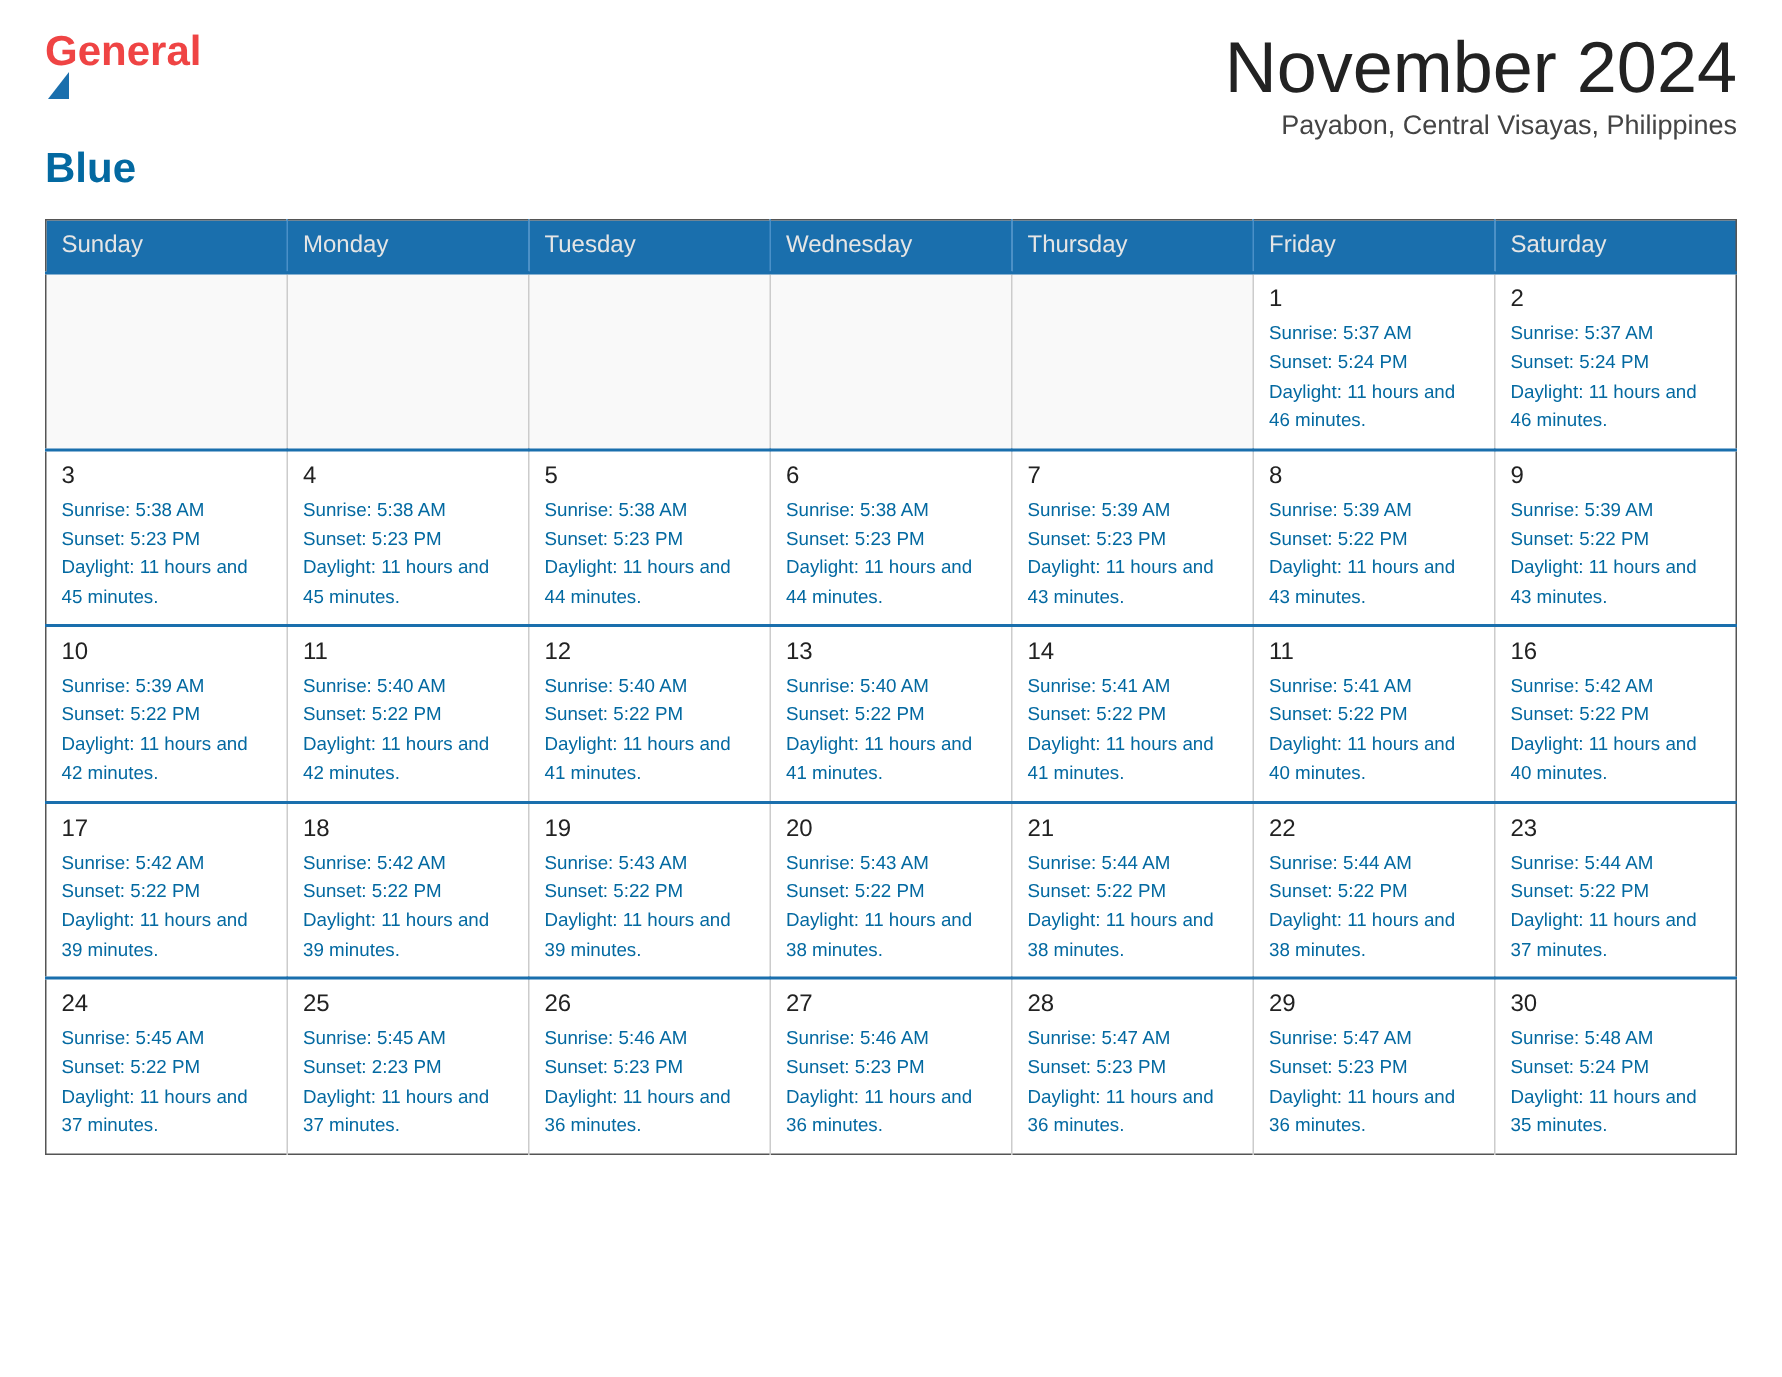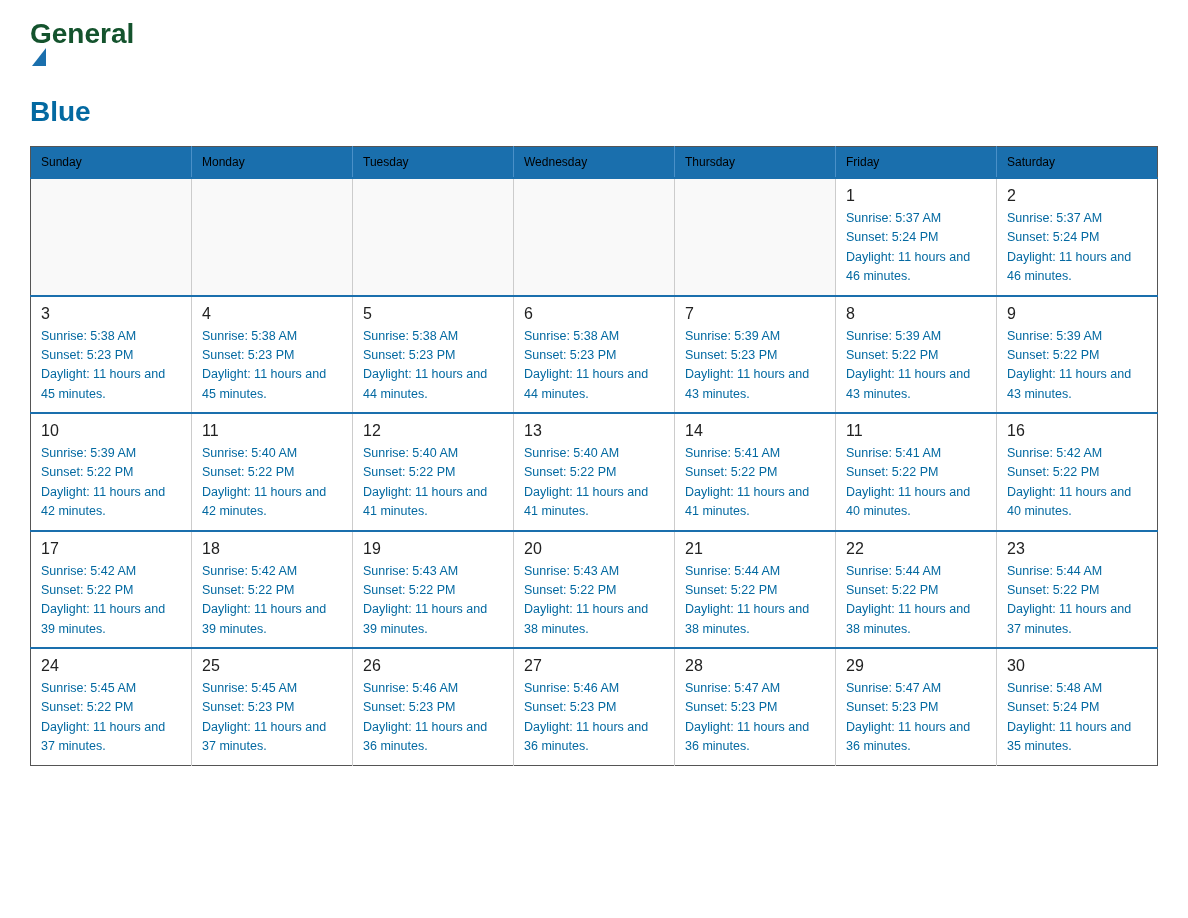--- a/index.html
+++ b/index.html
@@ -16,21 +16,21 @@
       margin-bottom: 20px;
     }
     .logo {
       display: flex;
       align-items: flex-end;
       font-size: 28px;
       font-weight: bold;
       color: #333;
       line-height: 1;
     }
-    .logo-general { color: #14532d; }
+    .logo-general { color: #ef4444; }
     .logo-blue { color: #0369a1; }
     .logo-triangle {
       width: 0; height: 0;
       border-left: 14px solid transparent;
       border-bottom: 18px solid #1a6fad;
       margin-left: 2px;
       margin-bottom: 4px;
     }
     .title-block {
       text-align: right;
@@ -47,24 +47,24 @@
     }
     table {
       width: 100%;
       border-collapse: collapse;
       border: 1px solid #555;
     }
     thead tr {
       background-color: #1a6fad;
     }
     thead th {
-      color: #000000;
+      color: #e5e5e5;
       padding: 8px 10px;
       text-align: left;
-      font-size: 12px;
+      font-size: 16px;
       font-weight: normal;
       border-right: 1px solid #4a90c8;
     }
     thead th:last-child { border-right: none; }
     tbody tr {
       border-top: 2px solid #1a6fad;
     }
     tbody td {
       vertical-align: top;
       padding: 8px 10px;
@@ -91,20 +91,24 @@
   </style>
 </head>
 <body>
 
 <div class="header">
   <div class="logo">
     <div>
       <span class="logo-general">General</span><div class="logo-triangle"></div>
       <br><span class="logo-blue">Blue</span>
     </div>
+  </div>
+  <div class="title-block">
+    <h1>November 2024</h1>
+    <div class="subtitle">Payabon, Central Visayas, Philippines</div>
   </div>
 </div>
 
 <table>
   <thead>
     <tr>
     <th>Sunday</th>
         <th>Monday</th>
         <th>Tuesday</th>
         <th>Wednesday</th>
@@ -268,21 +272,21 @@
       <tr>
         <td>
           <span class="day-num">24</span>
           <div class="day-info">Sunrise: 5:45 AM
 Sunset: 5:22 PM
 Daylight: 11 hours and 37 minutes.</div>
         </td>
         <td>
           <span class="day-num">25</span>
           <div class="day-info">Sunrise: 5:45 AM
-Sunset: 5:23 PM
+Sunset: 2:23 PM
 Daylight: 11 hours and 37 minutes.</div>
         </td>
         <td>
           <span class="day-num">26</span>
           <div class="day-info">Sunrise: 5:46 AM
 Sunset: 5:23 PM
 Daylight: 11 hours and 36 minutes.</div>
         </td>
         <td>
           <span class="day-num">27</span>

